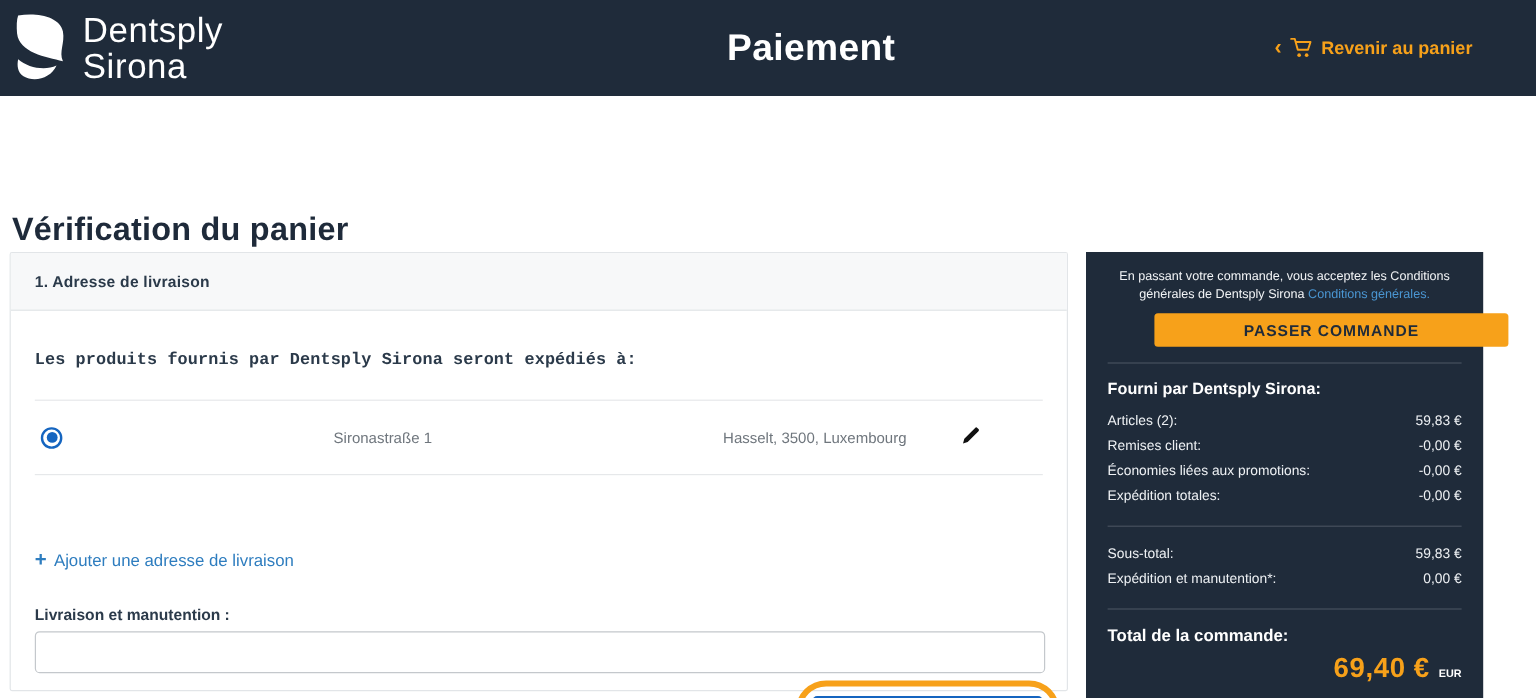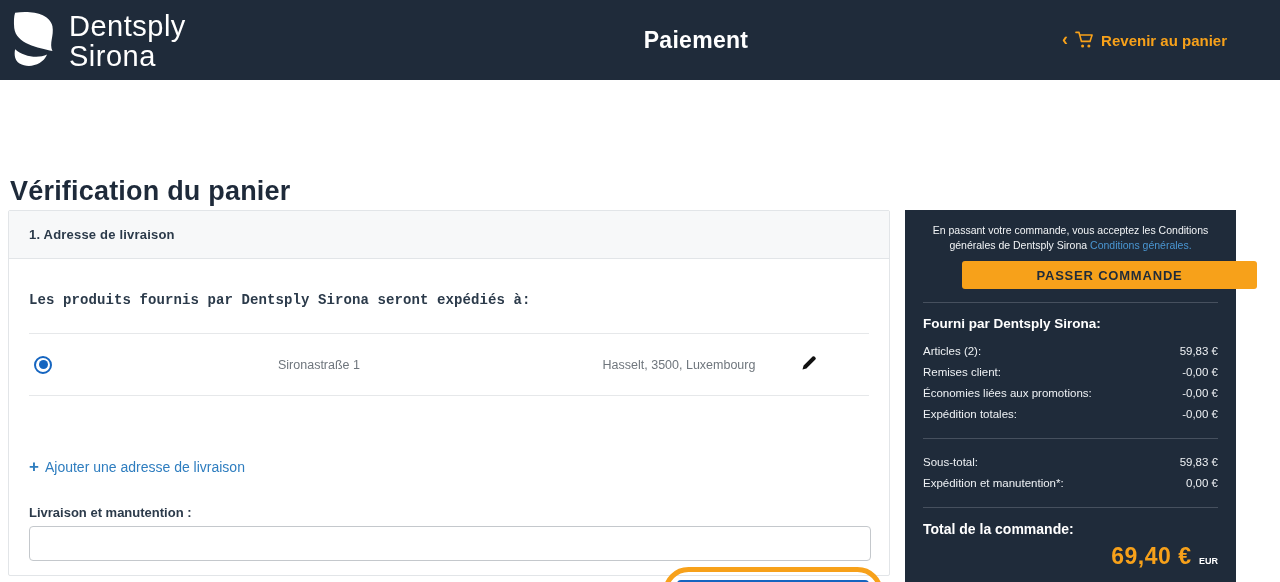--- a/index.html
+++ b/index.html
@@ -5,22 +5,22 @@
   * { margin:0; padding:0; box-sizing:border-box; }
   html,body { width:1280px; height:582px; overflow:hidden; background:#fff;
     font-family:"Liberation Sans","DejaVu Sans",sans-serif; }
 
   
   .header { position:relative; width:1280px; height:80px; background:#1f2b3a; }
   .brand { position:absolute; left:8px; top:8px; display:flex; align-items:flex-end; }
   .brand-mark { width:48px; height:63px; }
   .brand-text { margin-left:13px; color:#fff; font-size:29px; line-height:30px;
     font-weight:500; letter-spacing:0.5px; }
-  .header-title { position:absolute; left:696px; top:50%; transform:translate(-50%,-50%);
-    color:#fff; font-size:23px; font-weight:bold; letter-spacing:0.3px; }
+  .header-title { position:absolute; left:676px; top:50%; transform:translate(-50%,-50%);
+    color:#fff; font-size:31px; font-weight:bold; letter-spacing:0.3px; }
   .back-link { position:absolute; right:53px; top:50%; transform:translateY(-50%);
     display:flex; align-items:center; gap:7px; color:#f7a11a; font-size:15px;
     font-weight:bold; text-decoration:none; cursor:pointer; }
   .chevron { font-size:18px; font-weight:bold; line-height:14px; margin-top:-2px; }
 
   
   .page-heading { position:absolute; left:10px; top:176px; color:#1e2a3a;
     font-size:27px; font-weight:bold; letter-spacing:0.2px; }
 
   

